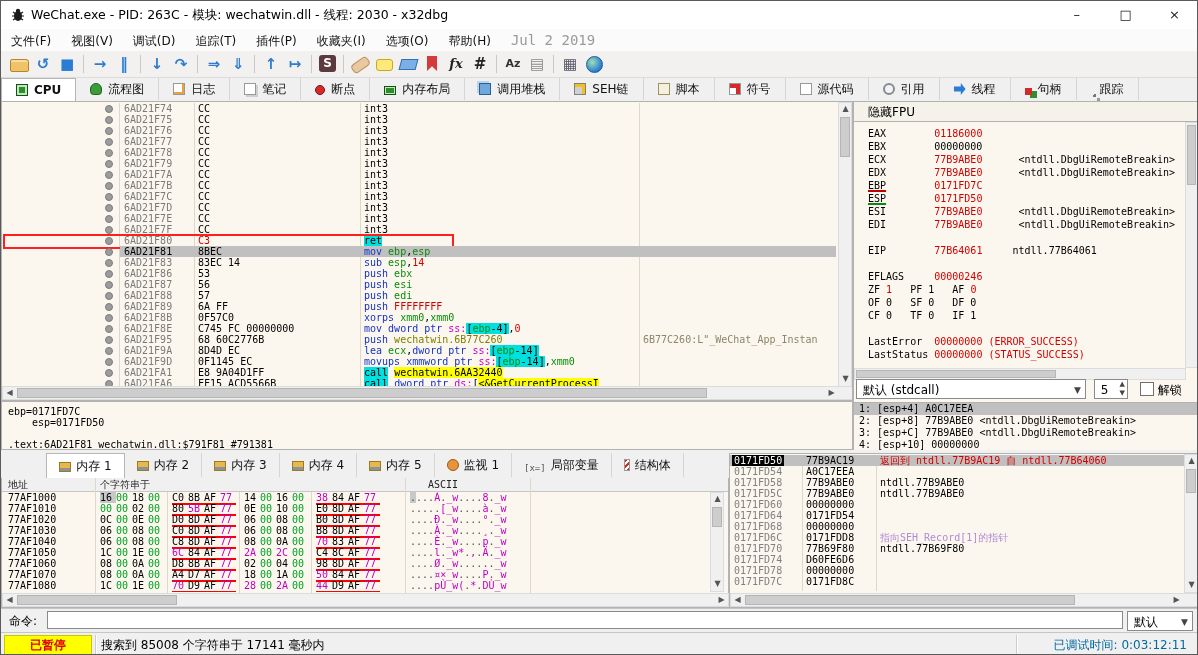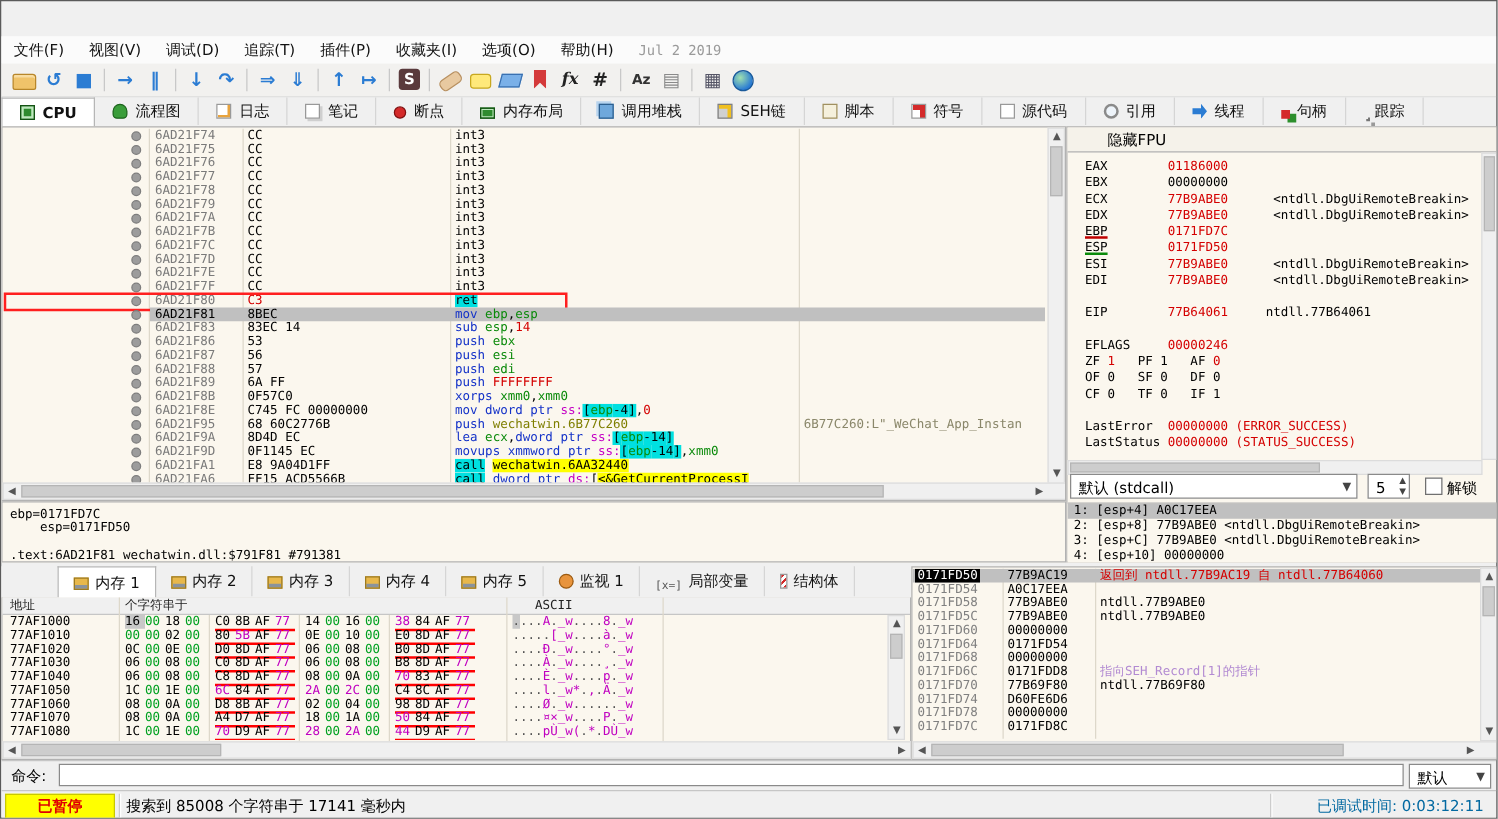--- a/index.html
+++ b/index.html
@@ -9,21 +9,21 @@
   .mono{font-family:"DejaVu Sans Mono","Liberation Mono",monospace;font-size:10px;line-height:11px;white-space:pre;}
   
   .titlebar{position:absolute;left:0;top:0;width:100%;height:28px;background:#ffffff;border-bottom:1px solid #d9d9d9;}
   .bugicon{position:absolute;left:9px;top:6px;}
   .title{position:absolute;left:30px;top:6px;color:#000;font-size:12.5px;}
   .winbtns{position:absolute;right:0;top:0;height:28px;}
   .wbtn{display:inline-block;width:45px;height:28px;line-height:28px;text-align:center;color:#222;font-size:13px;}
   
   .menubar{position:absolute;left:0;top:28px;width:100%;height:22px;background:#fbfbfb;}
   .menu-item{display:inline-block;padding:3px 10px;color:#111;}
-  .build-date{display:inline-block;padding:3px 10px;color:#9a9a9a;font-family:"DejaVu Sans Mono",monospace;font-size:11px;}
+  .build-date{display:inline-block;padding:3px 10px;color:#9a9a9a;font-family:"DejaVu Sans Mono",monospace;font-size:14px;}
   
   .toolbar{position:absolute;left:0;top:50px;width:100%;height:27px;background:#f2f1ef;border-bottom:1px solid #dcdcdc;padding-left:6px;box-sizing:border-box;}
   .tbico{display:inline-block;vertical-align:top;width:24px;height:26px;text-align:center;line-height:26px;font-size:15px;font-weight:bold;color:#2b7cd3;}
   .tb-sep{display:inline-block;vertical-align:top;width:1px;height:18px;background:#c8c8c8;margin:4px 4px 0 4px;}
   [data-name="open-file-icon"]{position:relative;}
   [data-name="open-file-icon"]::after{content:"";position:absolute;left:3px;top:8px;width:17px;height:11px;background:#f0c36a;border:1px solid #b8862a;border-radius:2px 3px 2px 2px;box-shadow:inset 0 2px 0 #f8dca0;}
   [data-name="trace-record-icon"]{background:#5a3a3c;color:#fff !important;border-radius:3px;width:17px;height:17px;line-height:17px;font-size:12px;margin:4px 3px 0 3px;}
   [data-name="patch-icon"]::after{content:"";display:inline-block;width:17px;height:8px;background:#e8c9a0;border:1px solid #b89060;border-radius:4px;transform:rotate(-35deg);margin-top:9px;}
   [data-name="comment-icon"]::after{content:"";display:inline-block;width:15px;height:10px;background:#ffe97a;border:1px solid #c8a820;border-radius:3px;margin-top:8px;}
   [data-name="label-icon"]::after{content:"";display:inline-block;width:15px;height:9px;background:#7ab0e8;border:1px solid #3a70b0;transform:skewX(-15deg);margin-top:8px;}
@@ -74,21 +74,21 @@
   .t-cb{background:#00e0e0;color:#000;} .t-gc{background:#00e0e0;color:#0a8a0a;} .t-y{background:#ffff00;color:#000;}
   
   .sb{position:absolute;background:#f0f0f0;border:1px solid #dcdcdc;box-sizing:border-box;}
   .sb .thumb{position:absolute;background:#cdcdcd;border:1px solid #b5b5b5;box-sizing:border-box;}
   .sb .arr{position:absolute;color:#555;font-size:8px;line-height:12px;width:13px;height:13px;text-align:center;}
   
   .infopane{left:0;top:400px;width:852px;height:49px;}
   .infopane .mono{position:absolute;left:6px;color:#000;}
   
   .regs{left:852px;top:100px;width:346px;height:349px;}
-  .regs-hdr{position:absolute;left:0;top:0;width:100%;height:20px;background:#f5f2ea;border-bottom:1px solid #b2b2b2;line-height:20px;padding-left:32px;box-sizing:border-box;color:#000;}
+  .regs-hdr{position:absolute;left:0;top:0;width:100%;height:20px;background:#f5f2ea;border-bottom:1px solid #b2b2b2;line-height:20px;padding-left:14px;box-sizing:border-box;color:#000;}
   .regs-body{position:absolute;left:0;top:20px;width:332px;height:246px;overflow:hidden;}
   .rrow{position:absolute;left:14px;}
   .ur{text-decoration:underline;text-decoration-color:#c00000;text-decoration-thickness:2px;color:#000;}
   .ug{text-decoration:underline;text-decoration-color:#0a8a0a;text-decoration-thickness:2px;color:#000;}
   .regs-vsb{position:absolute;right:0;top:20px;width:13px;height:246px;}
   .convrow{position:absolute;left:2px;top:277px;width:342px;height:22px;}
   .combo{position:relative;display:inline-block;background:#fff;border:1px solid #8a8a8a;height:20px;line-height:20px;padding:0 18px 0 6px;box-sizing:border-box;font-size:12px;}
   .combo .carr{position:absolute;right:4px;top:0;color:#444;font-size:9px;}
   .spin{position:relative;display:inline-block;background:#fff;border:1px solid #8a8a8a;height:20px;line-height:20px;width:34px;padding-left:6px;box-sizing:border-box;vertical-align:top;margin-left:4px;}
   .spin .ud{position:absolute;right:2px;top:0;font-size:7px;line-height:9px;color:#444;}
@@ -139,20 +139,33 @@
   .paused{position:absolute;left:3px;top:2px;width:86px;height:18px;background:#ffff00;border:1px solid #c8c800;color:#e00000;font-weight:bold;text-align:center;line-height:18px;}
   .statmsg{position:absolute;left:100px;top:4px;color:#000;}
   .stat-sep{position:absolute;top:2px;width:1px;height:19px;background:#cccccc;box-shadow:1px 0 0 #fff;}
   .dbgtime{position:absolute;right:10px;top:4px;color:#0369a1;}
 </style>
 </head>
 <body>
 
 <div id="app" data-name="x32dbg-window">
 
+  <div class="titlebar" data-name="title-bar">
+    <svg class="bugicon" width="16" height="16" viewBox="0 0 16 16" data-name="app-bug-icon">
+      <ellipse cx="8" cy="9" rx="4" ry="5" fill="#1a1a1a"></ellipse>
+      <circle cx="8" cy="4" r="2.2" fill="#1a1a1a"></circle>
+      <path d="M3 5 L6 7 M2 9 L4.5 9 M3 13 L6 11 M13 5 L10 7 M14 9 L11.5 9 M13 13 L10 11" stroke="#1a1a1a" stroke-width="1.2" fill="none"></path>
+    </svg>
+    <span class="title" data-name="window-title">WeChat.exe - PID: 263C - 模块: wechatwin.dll - 线程: 2030 - x32dbg</span>
+    <span class="winbtns">
+      <span class="wbtn" data-name="minimize-button">–</span>
+      <span class="wbtn" data-name="maximize-button">□</span>
+      <span class="wbtn" data-name="close-button">×</span>
+    </span>
+  </div>
 
   <div class="menubar" data-name="menu-bar"><span class="menu-item" data-name="menu-item">文件(F)</span><span class="menu-item" data-name="menu-item">视图(V)</span><span class="menu-item" data-name="menu-item">调试(D)</span><span class="menu-item" data-name="menu-item">追踪(T)</span><span class="menu-item" data-name="menu-item">插件(P)</span><span class="menu-item" data-name="menu-item">收藏夹(I)</span><span class="menu-item" data-name="menu-item">选项(O)</span><span class="menu-item" data-name="menu-item">帮助(H)</span><span class="build-date" data-name="build-date-label">Jul 2 2019</span></div>
 
   <div class="toolbar" data-name="toolbar"><span class="tbico" data-name="open-file-icon"></span><span class="tbico" data-name="restart-icon">↺</span><span class="tbico" data-name="close-icon">■</span><span class="tb-sep" data-name="toolbar-separator"></span><span class="tbico" data-name="run-icon">→</span><span class="tbico" data-name="pause-icon">‖</span><span class="tb-sep" data-name="toolbar-separator"></span><span class="tbico" data-name="step-into-icon">↓</span><span class="tbico" data-name="step-over-icon">↷</span><span class="tb-sep" data-name="toolbar-separator"></span><span class="tbico" data-name="animate-into-icon">⇒</span><span class="tbico" data-name="animate-over-icon">⇓</span><span class="tb-sep" data-name="toolbar-separator"></span><span class="tbico" data-name="execute-till-return-icon">↑</span><span class="tbico" data-name="run-to-user-code-icon">↦</span><span class="tb-sep" data-name="toolbar-separator"></span><span class="tbico" data-name="trace-record-icon">S</span><span class="tb-sep" data-name="toolbar-separator"></span><span class="tbico" data-name="patch-icon"></span><span class="tbico" data-name="comment-icon"></span><span class="tbico" data-name="label-icon"></span><span class="tbico" data-name="bookmark-icon"></span><span class="tbico" data-name="function-icon">fx</span><span class="tbico" data-name="hash-icon">#</span><span class="tb-sep" data-name="toolbar-separator"></span><span class="tbico" data-name="case-icon">Az</span><span class="tbico" data-name="modules-icon">▤</span><span class="tb-sep" data-name="toolbar-separator"></span><span class="tbico" data-name="calculator-icon">▦</span><span class="tbico" data-name="internet-icon"></span></div>
 
   <div class="tabbar" data-name="main-tab-bar"><div class="tab active" data-name="tab-cpu"><span class="tabico t-cpu" data-name="cpu-tab-icon"></span><span class="tlabel" data-name="tab-label">CPU</span></div><div class="tab" data-name="tab-graph"><span class="tabico t-graph" data-name="graph-tab-icon"></span><span class="tlabel" data-name="tab-label">流程图</span></div><div class="tab" data-name="tab-log"><span class="tabico t-log" data-name="log-tab-icon"></span><span class="tlabel" data-name="tab-label">日志</span></div><div class="tab" data-name="tab-notes"><span class="tabico t-notes" data-name="notes-tab-icon"></span><span class="tlabel" data-name="tab-label">笔记</span></div><div class="tab" data-name="tab-breakpoints"><span class="tabico t-breakpoints" data-name="breakpoints-tab-icon"></span><span class="tlabel" data-name="tab-label">断点</span></div><div class="tab" data-name="tab-memmap"><span class="tabico t-memmap" data-name="memmap-tab-icon"></span><span class="tlabel" data-name="tab-label">内存布局</span></div><div class="tab" data-name="tab-callstack"><span class="tabico t-callstack" data-name="callstack-tab-icon"></span><span class="tlabel" data-name="tab-label">调用堆栈</span></div><div class="tab" data-name="tab-seh"><span class="tabico t-seh" data-name="seh-tab-icon"></span><span class="tlabel" data-name="tab-label">SEH链</span></div><div class="tab" data-name="tab-script"><span class="tabico t-script" data-name="script-tab-icon"></span><span class="tlabel" data-name="tab-label">脚本</span></div><div class="tab" data-name="tab-symbols"><span class="tabico t-symbols" data-name="symbols-tab-icon"></span><span class="tlabel" data-name="tab-label">符号</span></div><div class="tab" data-name="tab-source"><span class="tabico t-source" data-name="source-tab-icon"></span><span class="tlabel" data-name="tab-label">源代码</span></div><div class="tab" data-name="tab-references"><span class="tabico t-references" data-name="references-tab-icon"></span><span class="tlabel" data-name="tab-label">引用</span></div><div class="tab" data-name="tab-threads"><span class="tabico t-threads" data-name="threads-tab-icon"></span><span class="tlabel" data-name="tab-label">线程</span></div><div class="tab" data-name="tab-handles"><span class="tabico t-handles" data-name="handles-tab-icon"></span><span class="tlabel" data-name="tab-label">句柄</span></div><div class="tab" data-name="tab-trace"><span class="tabico t-trace" data-name="trace-tab-icon"></span><span class="tlabel" data-name="tab-label">跟踪</span></div></div>
 
   <div class="pane disasm" data-name="disassembly-pane">
     <div class="vline" style="left:117px;"></div>
     <div class="vline" style="left:192px;"></div>

